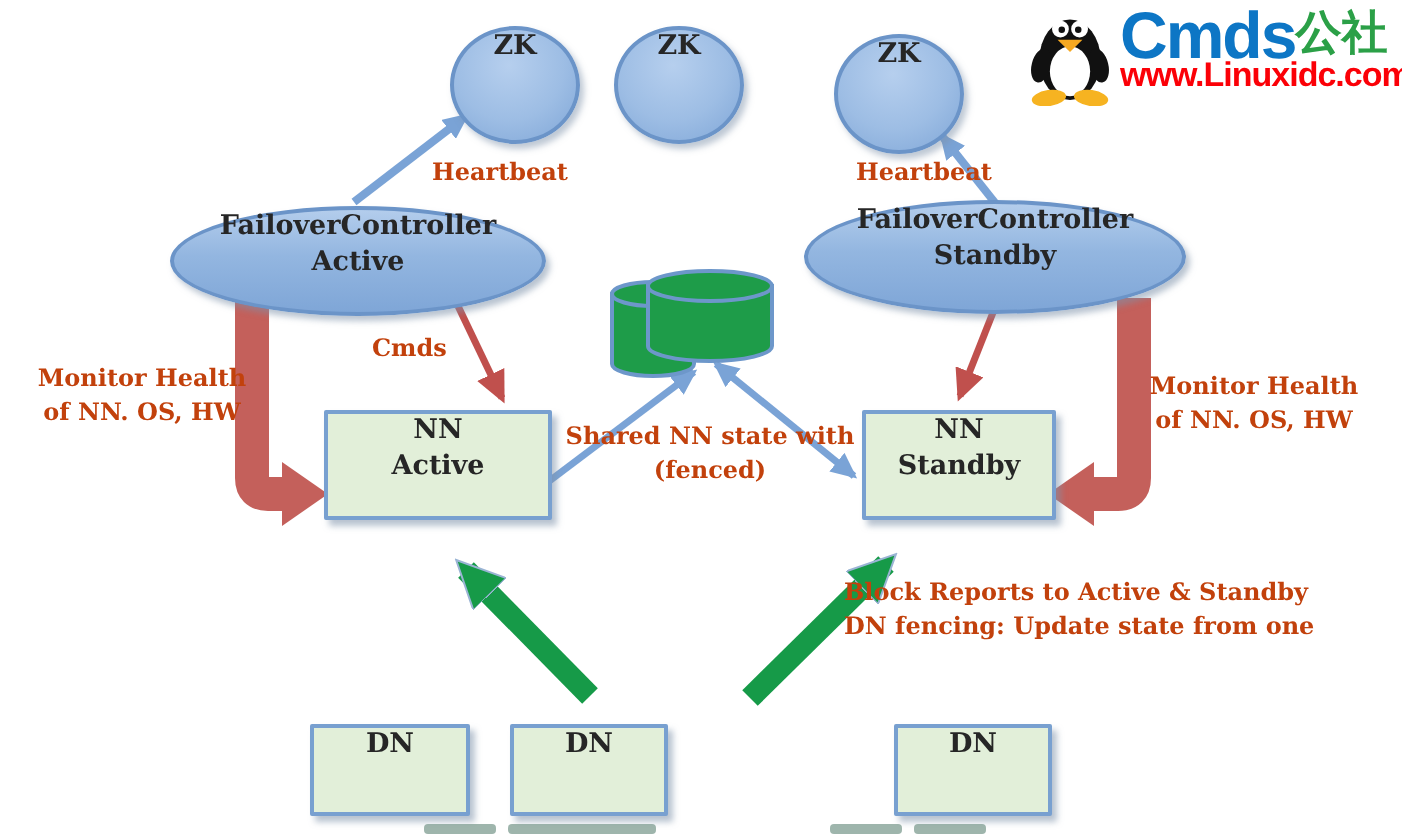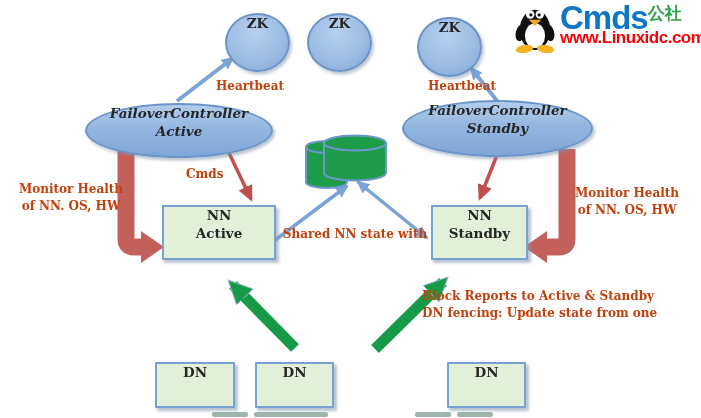--- a/index.html
+++ b/index.html
@@ -8,40 +8,39 @@
     overflow:hidden;font-family:"DejaVu Serif","Liberation Serif",serif;
   }
   .layer{position:absolute;left:0;top:0;width:701px;height:418px;z-index:1;}
   .node{position:absolute;z-index:2;display:flex;flex-direction:column;
     align-items:center;justify-content:flex-start;text-align:center;
     font-weight:bold;color:#262626;font-size:13.5px;line-height:1.3;}
   .ellipse{
     background:linear-gradient(180deg,#b3cdec 0%,#93b6e0 45%,#7fa6d7 100%);
     border:2px solid #6b94c8;border-radius:50%;
     box-shadow:2px 2.5px 3px rgba(125,145,170,.55);
-    font-style:italic;
   }
   .circle{
     background:radial-gradient(circle at 45% 32%,#b6cfee 0%,#9dbde4 55%,#7fa6d7 100%);
     border:2px solid #6b94c8;border-radius:50%;
     box-shadow:2px 2.5px 3px rgba(125,145,170,.5);
   }
   .gbox{
     background:#e2efd9;border:2px solid #78a0d0;
     box-shadow:2.5px 3px 3px rgba(125,145,170,.55);border-radius:1px;
   }
   .lbl{position:absolute;z-index:3;font-weight:bold;color:#c2410c;
     font-size:12px;line-height:1.42;white-space:nowrap;}
   .lbl.center{text-align:center;white-space:normal;margin-top:10px;}
   .logo{position:absolute;left:512px;top:1px;z-index:4;display:flex;
     align-items:flex-start;font-family:"Liberation Sans","DejaVu Sans",sans-serif;}
   .logo-text{display:flex;flex-direction:column;margin-left:2px;}
   .logo-row1{display:flex;align-items:flex-start;line-height:1;}
   .logo-brand{font-size:33px;font-weight:bold;letter-spacing:-1px;}
-  .logo-suffix{font-size:17px;font-weight:bold;margin-top:4px;}
+  .logo-suffix{font-size:23px;font-weight:bold;margin-top:4px;}
   .logo-url{font-size:17px;font-weight:bold;line-height:1;margin-top:-5px;letter-spacing:-0.5px;}
   .clip-frag{position:absolute;z-index:2;height:5px;border-radius:2px;
     background:#7d9c90;opacity:.75;}
 </style>
 </head>
 <body>
 
 <div class="stage">
 
   <svg class="layer" width="701" height="418" viewBox="0 0 701 418" xmlns="http://www.w3.org/2000/svg">
@@ -129,22 +128,23 @@
 
   <div class="lbl center" style="left:18px;top:171px;width:106px;">
     <div>Monitor Health</div>
     <div>of NN. OS, HW</div>
   </div>
   <div class="lbl center" style="left:574px;top:175px;width:106px;">
     <div>Monitor Health</div>
     <div>of NN. OS, HW</div>
   </div>
 
-  <div class="lbl center" style="left:279px;top:216px;width:152px;">
+  <div class="lbl center" style="left:279px;top:200px;width:152px;">
     <div>Shared NN state with</div>
+    <div>(fenced)</div>
   </div>
 
   <div class="lbl" style="left:422px;top:288px;">
     <div>Block Reports to Active &amp; Standby</div>
     <div>DN fencing: Update state from one</div>
   </div>
 
   <div class="logo">
     <svg width="46" height="52" viewBox="0 0 48 54">
       <ellipse cx="24" cy="30" rx="16" ry="21" fill="#111111"></ellipse>

